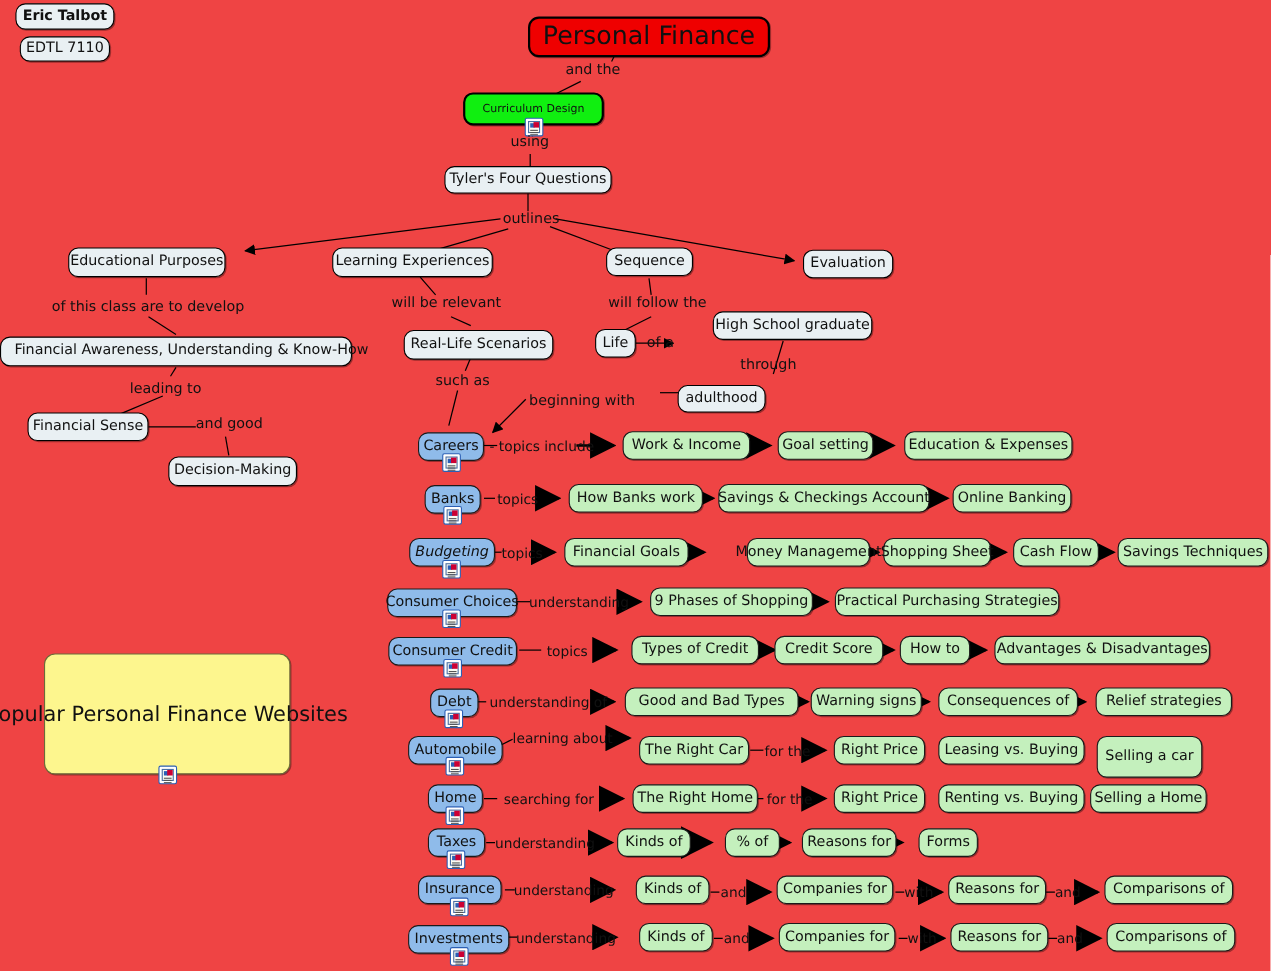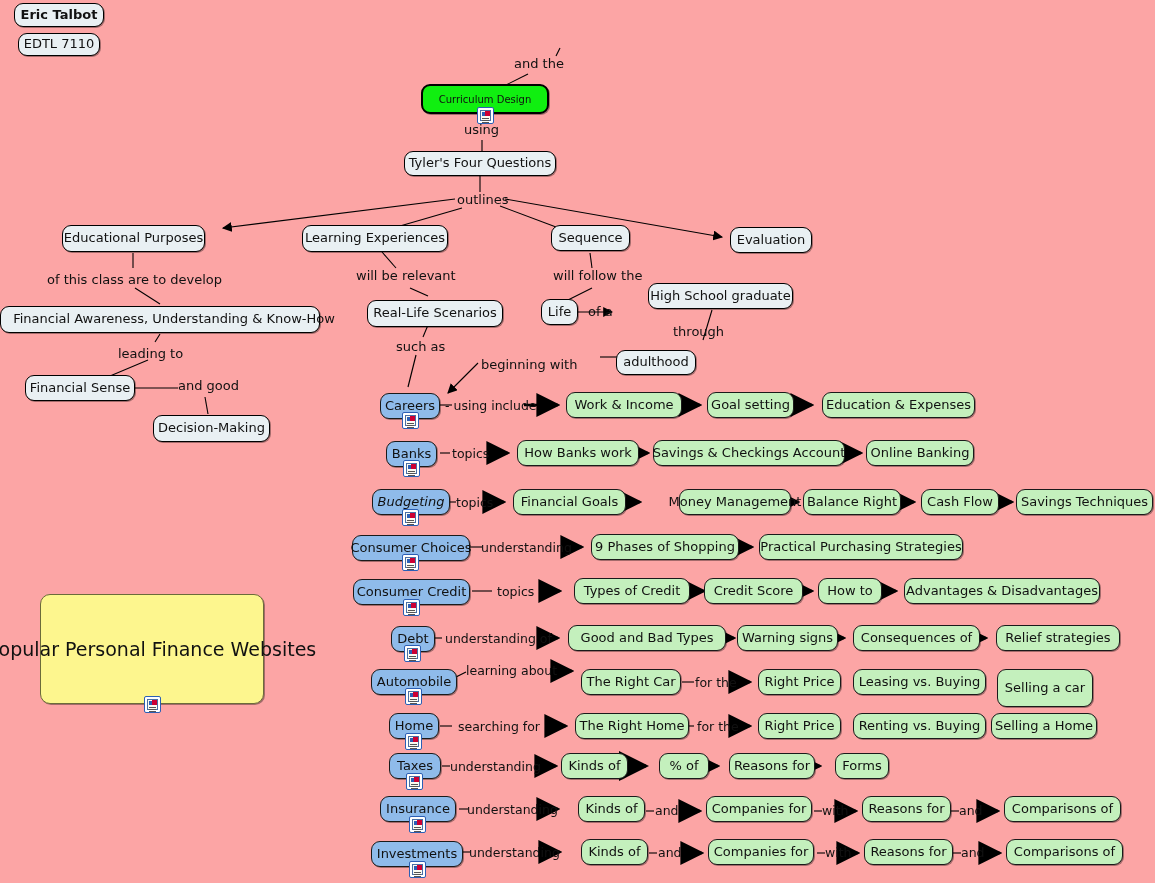--- a/index.html
+++ b/index.html
@@ -1,17 +1,17 @@
 <!DOCTYPE html>
 <html><head>
 <meta charset="utf-8">
 <style>
   html,body{margin:0;padding:0;background:#ffffff;}
   body{font-family:"DejaVu Sans", sans-serif;}
-  #stage{position:relative;width:1155px;height:883px;background:#fca5a5;overflow:hidden;}
+  #stage{position:relative;width:1155px;height:883px;background:#ef4444;overflow:hidden;}
   svg#wires{position:absolute;left:0;top:0;width:1155px;height:883px;pointer-events:none;}
 
   .node{
     position:absolute;
     box-sizing:border-box;
     border:1px solid #000;
     border-radius:9px;
     background:#e9f0f3;
     display:flex;align-items:center;justify-content:center;
     text-align:center;
@@ -181,20 +181,21 @@
       <path d="M817,853 L825,853"></path>
       <path d="M847,853 L858,853" marker-end="url(#ahb)" stroke-width="2.4"></path>
       <path d="M953,853 L961,853"></path>
       <path d="M987,853 L1000,853" marker-end="url(#ahb)" stroke-width="2.4"></path>
     </g>
   </svg>
 
   <div class="node bold" style="left:14px;top:3px;width:90px;height:24px;">Eric Talbot</div>
   <div class="node" style="left:18px;top:33px;width:82px;height:23px;">EDTL 7110</div>
 
+  <div class="node red" style="left:480px;top:15px;width:220px;height:37px;">Personal Finance</div>
 
   <div class="label" style="left:514px;top:56px;">and the</div>
 
   <div class="node bright" style="left:421px;top:84px;width:128px;height:30px;">Curriculum Design</div>
   <div class="resicon" style="left:477px;top:107px;">
       <i></i>
       <u></u>
     </div>
 
   <div class="label" style="left:464px;top:122px;">using</div>
@@ -231,21 +232,21 @@
   <div class="resicon" style="left:144px;top:696px;">
       <i></i>
       <u></u>
     </div>
 
   <div class="node blue" style="left:380px;top:393px;width:60px;height:26px;">Careers</div>
   <div class="resicon" style="left:402px;top:412px;">
       <i></i>
       <u></u>
     </div>
-  <div class="label tiny" style="left:445px;top:398px;">- using include</div>
+  <div class="label tiny" style="left:445px;top:398px;">- topics include</div>
   <div class="node green" style="left:566px;top:392px;width:116px;height:26px;">Work &amp; Income</div>
   <div class="node green" style="left:707px;top:392px;width:87px;height:26px;">Goal setting</div>
   <div class="node green" style="left:822px;top:392px;width:153px;height:26px;">Education &amp; Expenses</div>
 
   <div class="node blue" style="left:386px;top:441px;width:51px;height:26px;">Banks</div>
   <div class="resicon" style="left:403px;top:460px;">
       <i></i>
       <u></u>
     </div>
   <div class="label tiny" style="left:452px;top:446px;">topics</div>
@@ -254,21 +255,21 @@
   <div class="node green" style="left:866px;top:440px;width:108px;height:26px;">Online Banking</div>
 
   <div class="node blue" style="left:372px;top:489px;width:78px;height:26px;font-style:italic;">Budgeting</div>
   <div class="resicon" style="left:402px;top:509px;">
       <i></i>
       <u></u>
     </div>
   <div class="label tiny" style="left:456px;top:495px;">topics</div>
   <div class="node green" style="left:513px;top:489px;width:113px;height:26px;">Financial Goals</div>
   <div class="node green" style="left:679px;top:489px;width:112px;height:26px;">Money Management</div>
-  <div class="node green" style="left:803px;top:489px;width:98px;height:26px;">Balance Right</div>
+  <div class="node green" style="left:803px;top:489px;width:98px;height:26px;">Shopping Sheet</div>
   <div class="node green" style="left:921px;top:489px;width:78px;height:26px;">Cash Flow</div>
   <div class="node green" style="left:1016px;top:489px;width:137px;height:26px;">Savings Techniques</div>
 
   <div class="node blue" style="left:352px;top:535px;width:118px;height:26px;">Consumer Choices</div>
   <div class="resicon" style="left:402px;top:554px;">
       <i></i>
       <u></u>
     </div>
   <div class="label tiny" style="left:481px;top:540px;">understanding</div>
   <div class="node green" style="left:591px;top:534px;width:148px;height:26px;">9 Phases of Shopping</div>

